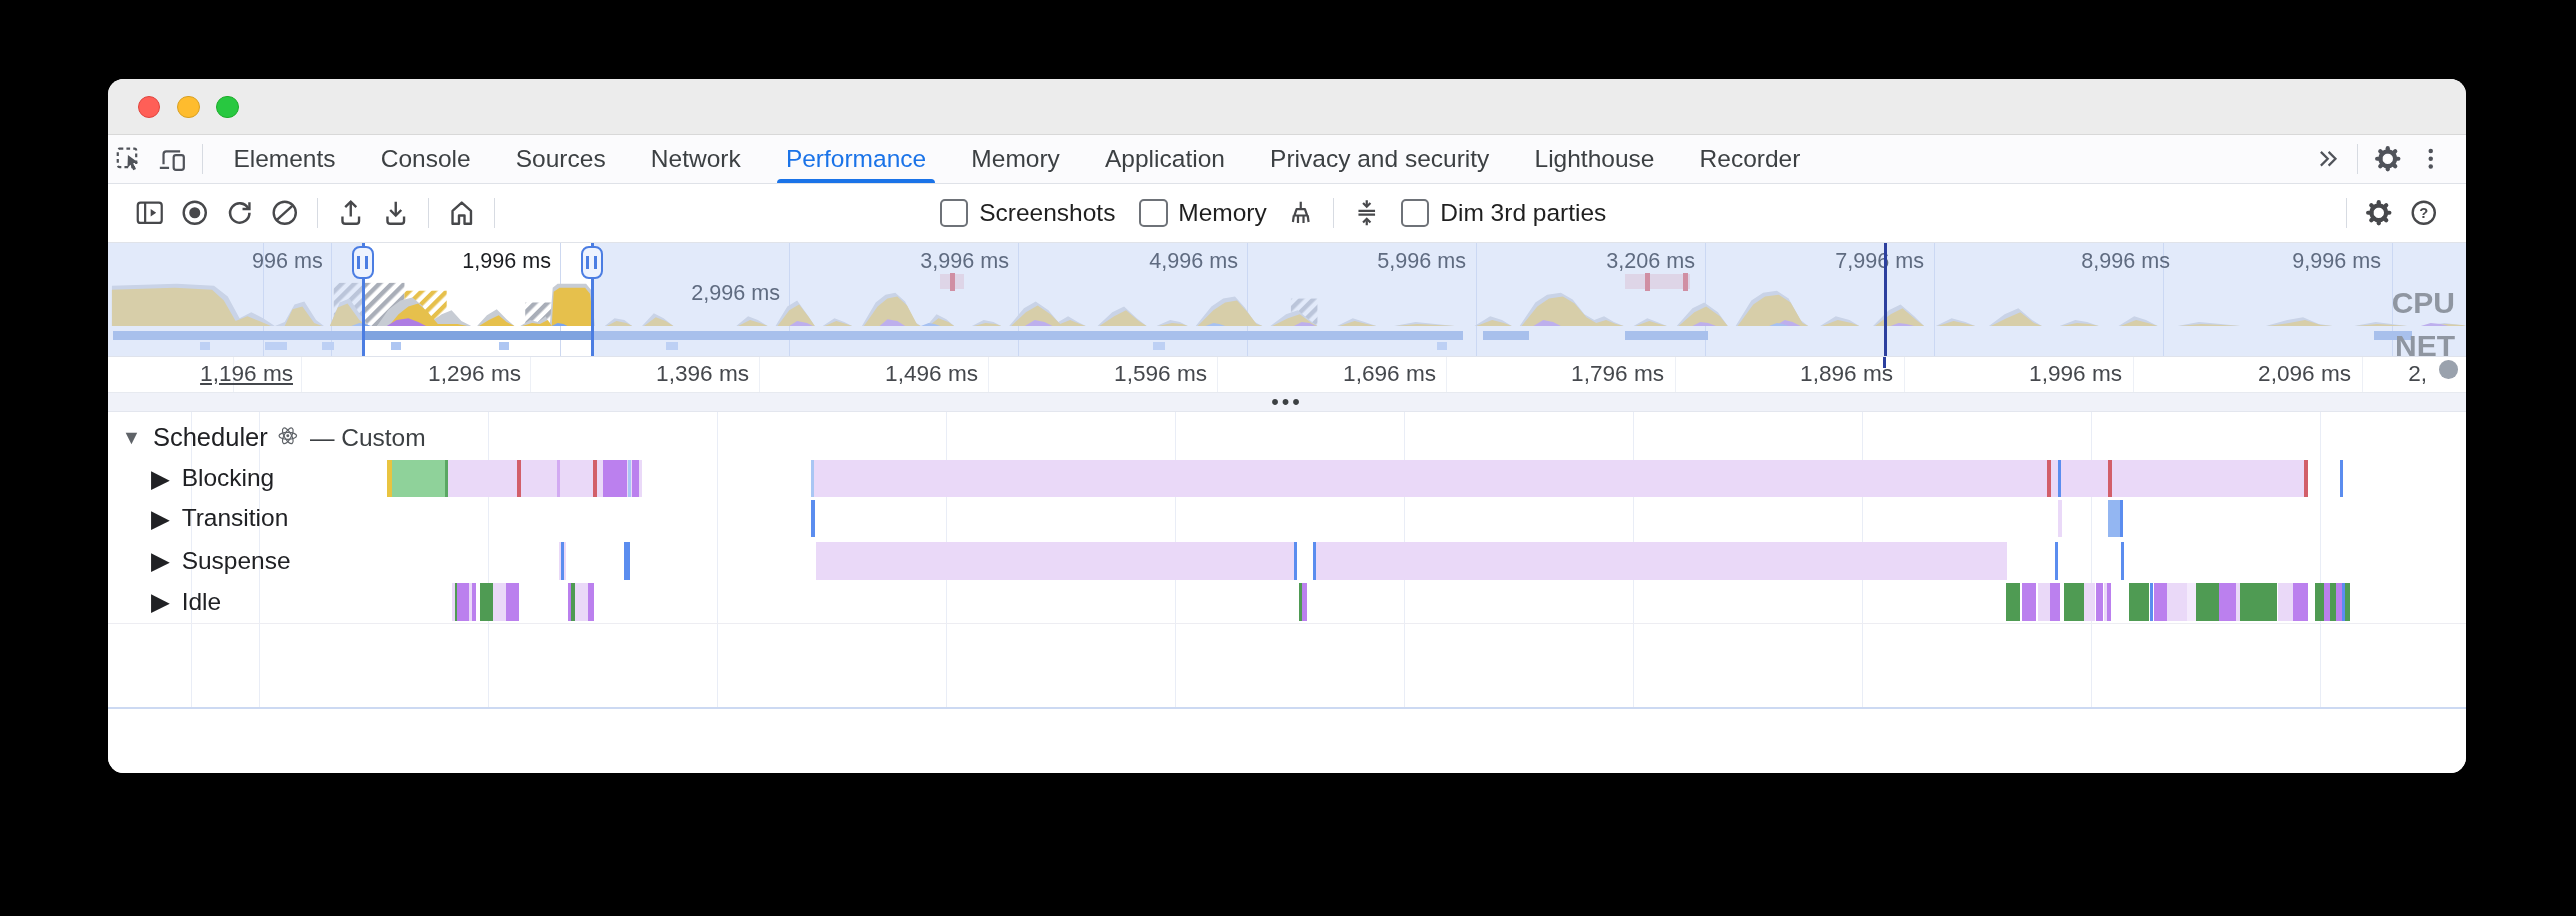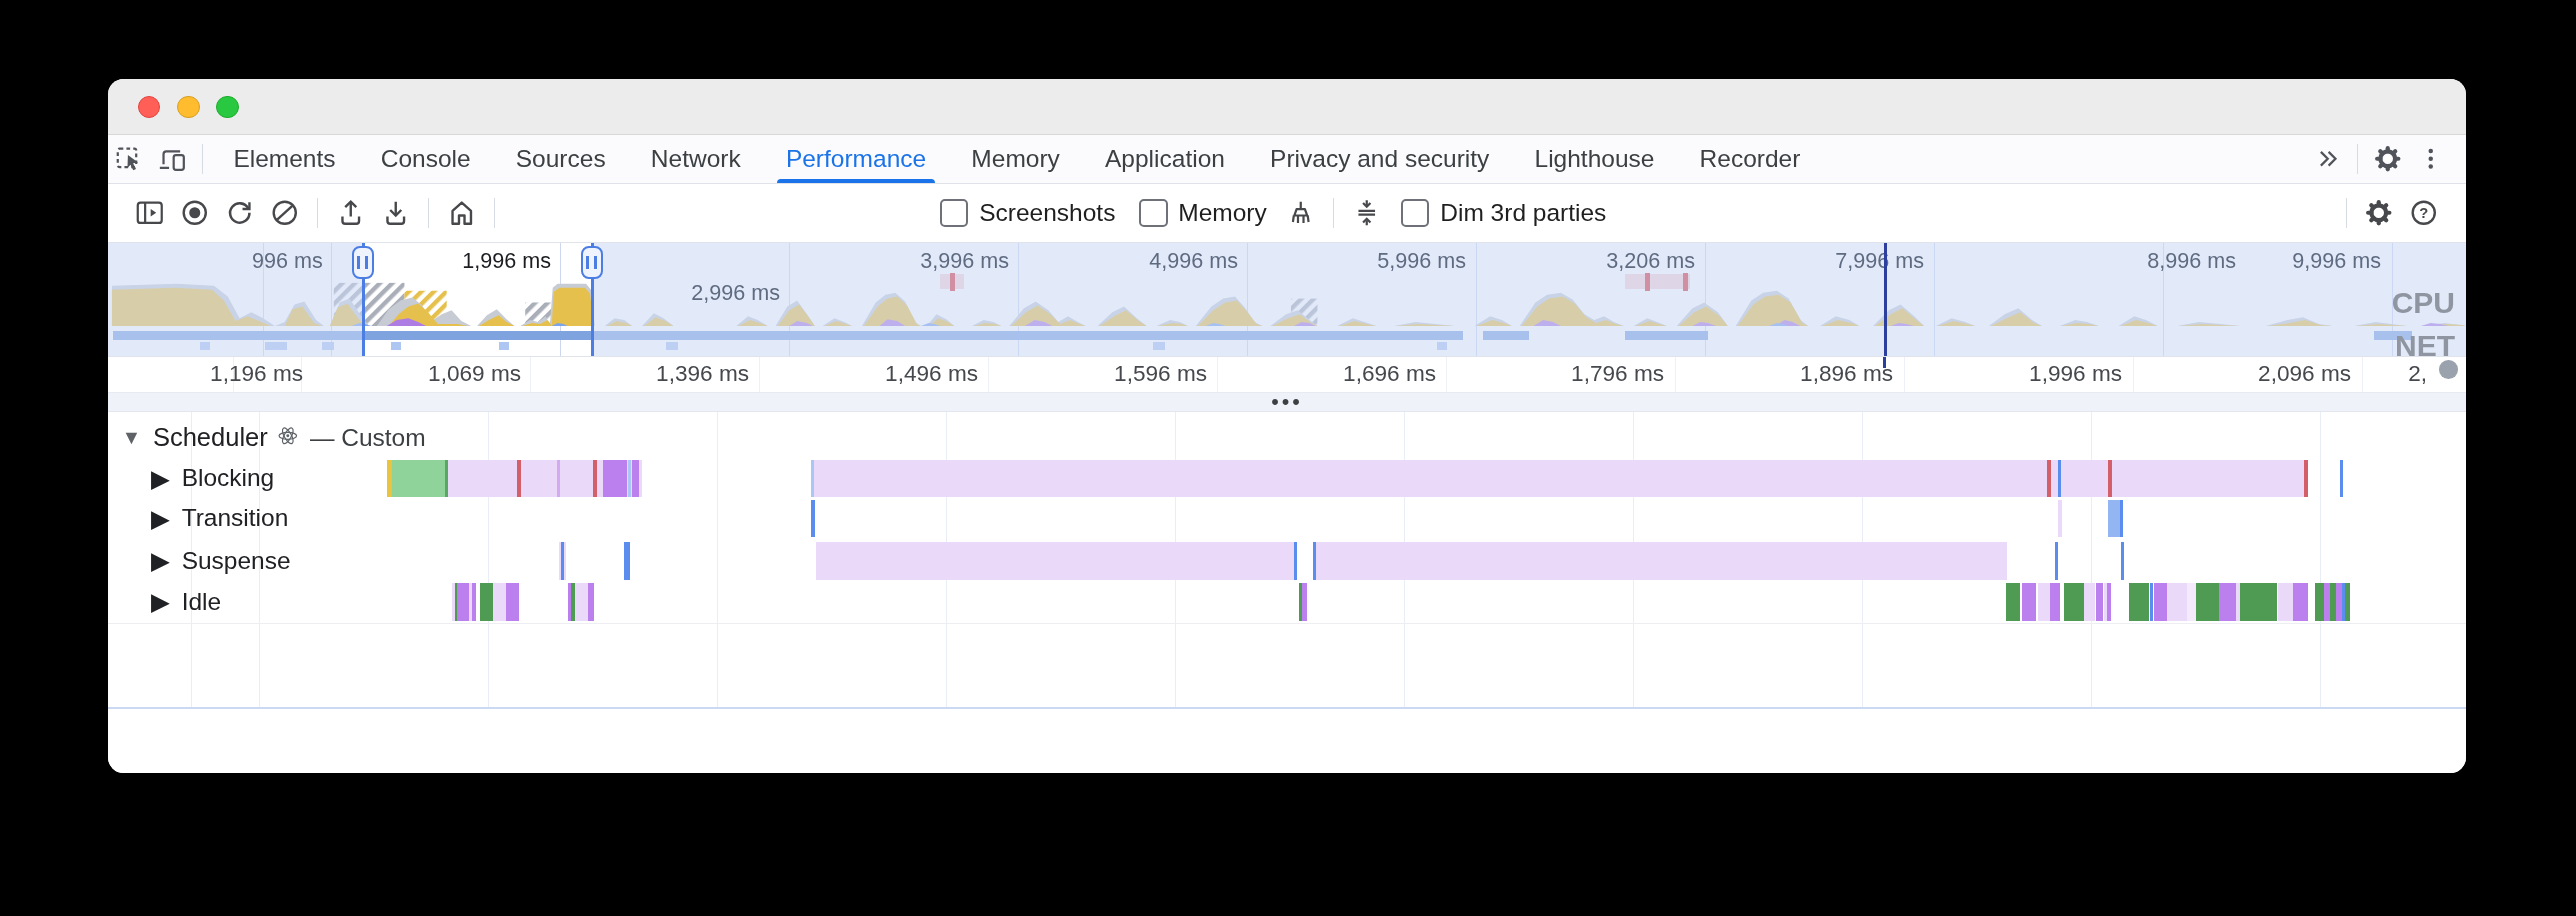--- a/index.html
+++ b/index.html
@@ -334,29 +334,29 @@
         <i></i>
       </div>
       <span class="ov-label" style="left: 14.7px;">996 ms</span>
       <span class="ov-label sel" style="left: 243px;">1,996 ms</span>
       <span class="ov-label" style="left: 472px; margin-top: 32px;">2,996 ms</span>
       <span class="ov-label" style="left: 701px;">3,996 ms</span>
       <span class="ov-label" style="left: 930px;">4,996 ms</span>
       <span class="ov-label" style="left: 1158px;">5,996 ms</span>
       <span class="ov-label" style="left: 1387px;">3,206 ms</span>
       <span class="ov-label" style="left: 1616px;">7,996 ms</span>
-      <span class="ov-label" style="left: 1928px;">8,996 ms</span>
+      <span class="ov-label" style="left: 1862px;">8,996 ms</span>
       <span class="ov-label" style="left: 2073px;">9,996 ms</span>
       <div class="playhead" style="left: 1776px;"></div>
     </div>
 
   <div class="ruler" id="ruler">
     <div class="scrolldot"></div>
-  <span class="r-label" style="left: 18px;">1,196 ms</span>
-      <span class="r-label" style="left: 236px;">1,069 ms</span>
+  <span class="r-label" style="left: 8px; text-decoration: underline;">1,196 ms</span>
+      <span class="r-label" style="left: 236px;">1,296 ms</span>
       <span class="r-label" style="left: 464px;">1,396 ms</span>
       <span class="r-label" style="left: 693px;">1,496 ms</span>
       <span class="r-label" style="left: 922px;">1,596 ms</span>
       <span class="r-label" style="left: 1151px;">1,696 ms</span>
       <span class="r-label" style="left: 1379px;">1,796 ms</span>
       <span class="r-label" style="left: 1608px;">1,896 ms</span>
       <span class="r-label" style="left: 1837px;">1,996 ms</span>
       <span class="r-label" style="left: 2066px;">2,096 ms</span>
       <span class="r-label" style="left: 2240px; width: 79px;">2,</span>
       <div class="rtick" style="left: 1775px;"></div>

